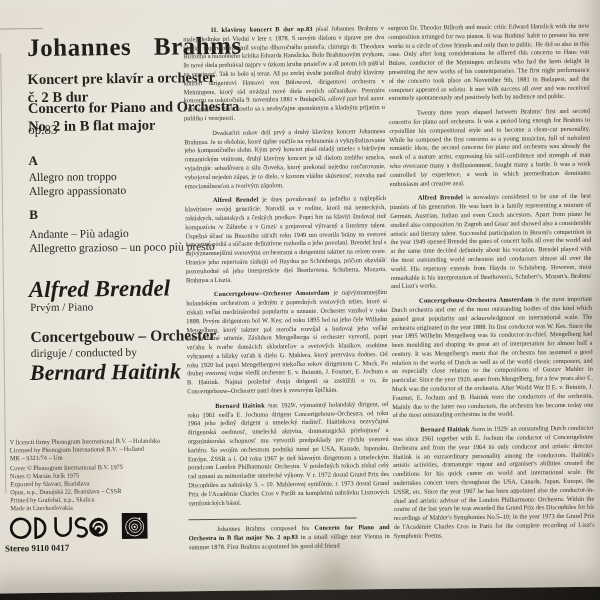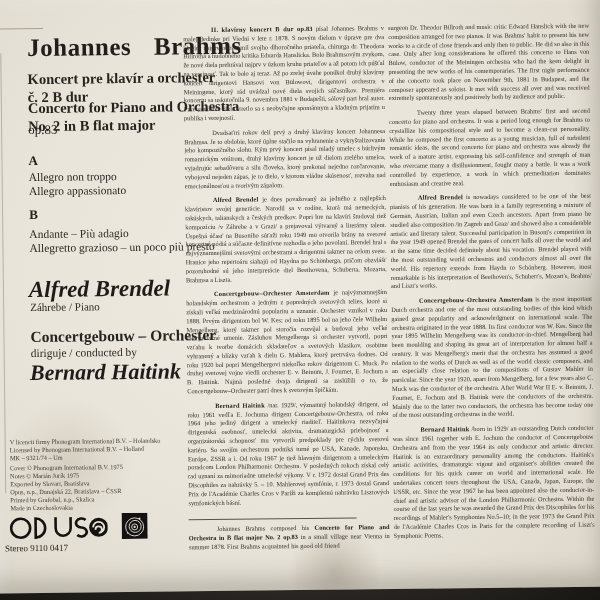--- a/index.html
+++ b/index.html
@@ -36,21 +36,21 @@
   .orchestra{position:absolute;left:36px;top:330px;font-size:15.5px;font-weight:bold;color:#26241f;}
   .conductor-intro{position:absolute;left:36px;top:349px;font-size:11.5px;color:#2b2923;}
   .conductor{position:absolute;left:35px;top:362px;font-size:22px;font-style:italic;font-weight:bold;color:#1e1c18;}
 
   .credits{position:absolute;left:14px;font-family:"Liberation Serif",serif;font-size:6.3px;line-height:8px;color:#403c34;}
   .credits-1{top:440px;} .credits-2{top:466px;}
 
   .logo-row{position:absolute;left:13px;top:516px;height:30px;}
   .logo-opus{display:inline-block;vertical-align:top;}
   .logo-square{display:inline-block;vertical-align:top;margin-left:10px;}
-  .catalog{position:absolute;left:8px;top:545px;font-size:9px;font-weight:normal;color:#1e1c18;}
+  .catalog{position:absolute;left:8px;top:545px;font-size:9px;font-weight:bold;color:#1e1c18;}
 
   
   .col{position:absolute;top:30px;width:201px;font-size:6.4px;line-height:8.8px;text-align:justify;color:#34312b;}
   .col-sk{left:192px;height:494px;overflow:hidden;}
   .col-en{left:397px;width:201px;height:534px;overflow:hidden;}
   .col p{margin:0 0 6px 0;text-indent:28px;}
   .col p.no-indent{text-indent:0;}
   .col b{color:#1d1b17;letter-spacing:0.2px;}
   .bottom-block{position:absolute;left:192px;top:523px;width:201px;font-size:6.4px;line-height:8.8px;text-align:justify;color:#34312b;}
   .bottom-block .rule{width:168px;height:1px;background:#56524a;margin:0 0 5px 0;}
@@ -81,21 +81,21 @@
     <div>Allegro non troppo</div>
     <div>Allegro appassionato</div>
   </div>
   <div class="side-label side-b-label">B</div>
   <div class="movements movements-b">
     <div>Andante – Più adagio</div>
     <div>Allegretto grazioso – un poco più presto</div>
   </div>
 
   <div class="soloist">Alfred Brendel</div>
-  <div class="soloist-role">Záhrebe / Piano</div>
+  <div class="soloist-role">Prvým / Piano</div>
   <div class="orchestra">Concertgebouw – Orchester</div>
   <div class="conductor-intro">diriguje / conducted by</div>
   <div class="conductor">Bernard Haitink</div>
 
   <div class="credits credits-1">
     <div>V licencii firmy Phonogram International B.V. – Holandsko</div>
     <div>Licensed by Phonogram International B.V. – Holland</div>
     <div>MK – 9321/74 – Um</div>
   </div>
   <div class="credits credits-2">

